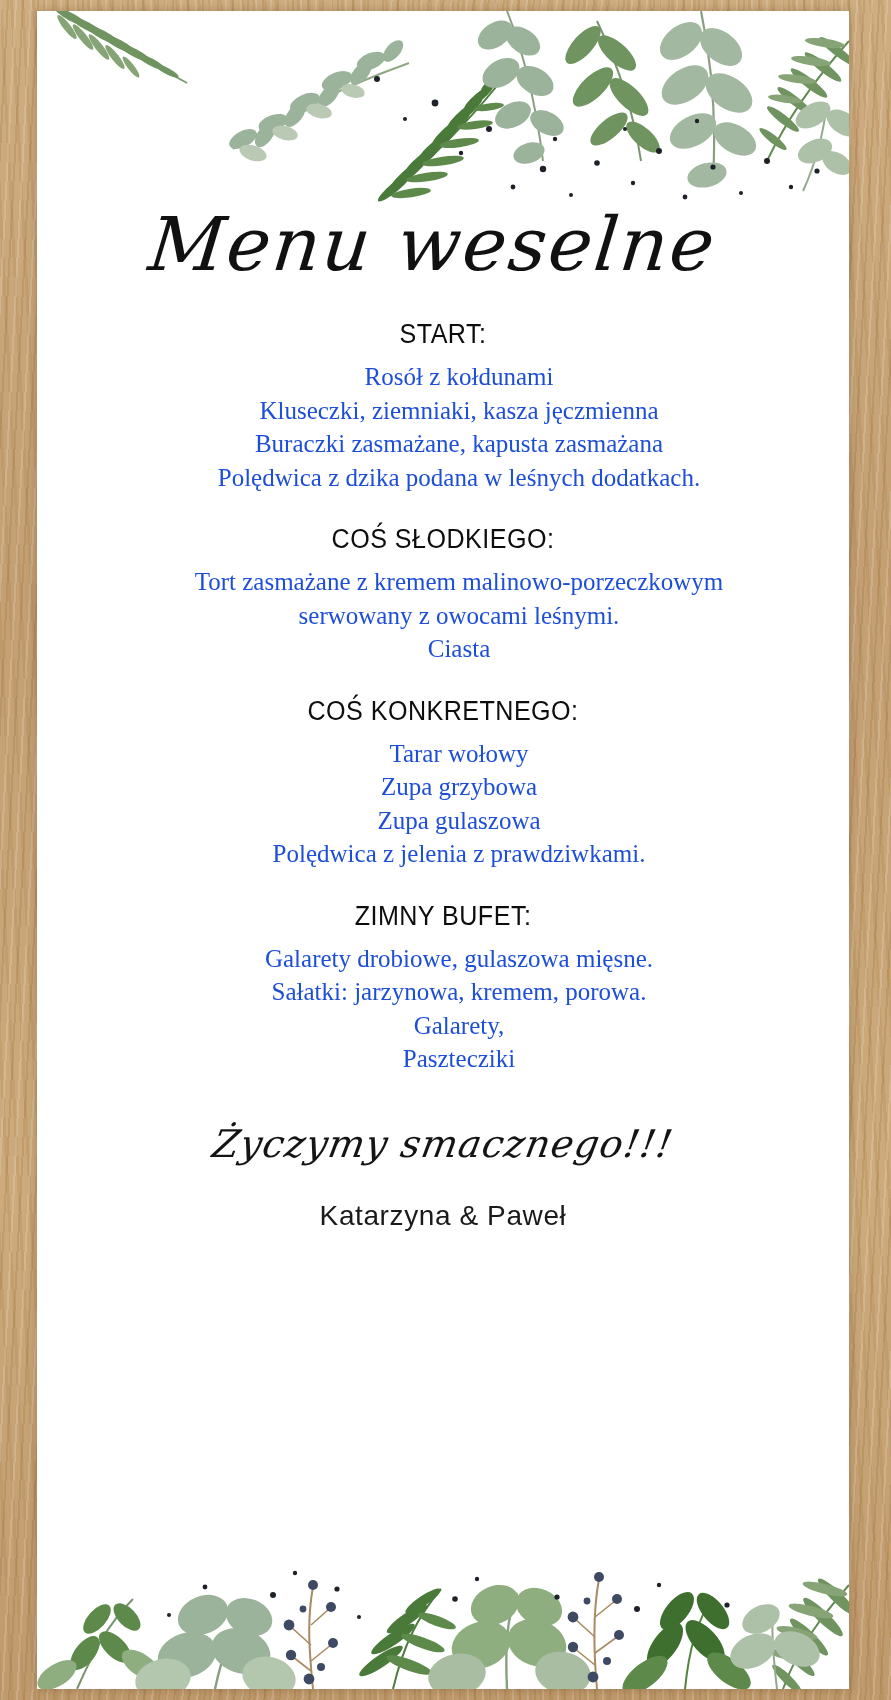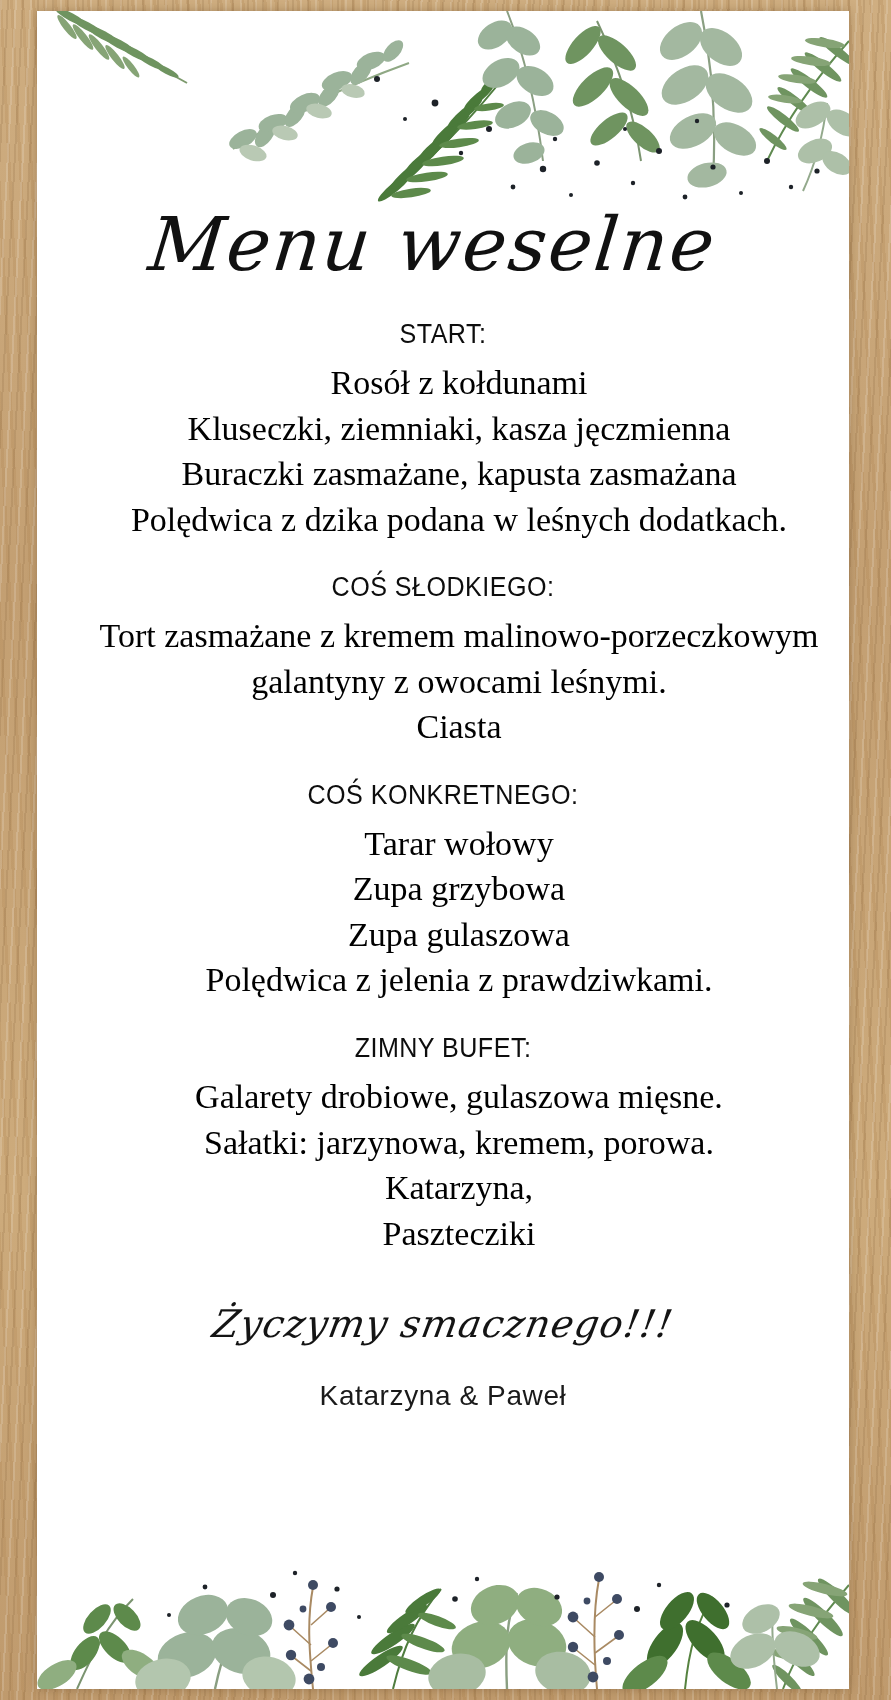--- a/index.html
+++ b/index.html
@@ -97,23 +97,23 @@
     transform: scaleX(0.93);
   }
 
   .section-items {
     list-style: none;
     margin: 0;
     padding: 0;
   }
   .section-items li {
     font-family: "Liberation Serif", "DejaVu Serif", serif;
-    font-size: 34px;
+    font-size: 25px;
     line-height: 1.34;
-    color: #000000;
+    color: #1d4ed8;
     white-space: nowrap;
     padding-left: 32px;
   }
 
   .closing-wish {
     margin: 46px 0 0 0;
     font-family: "DejaVu Serif", "Liberation Serif", serif;
     font-style: italic;
     font-weight: 400;
     font-size: 38px;
@@ -308,41 +308,41 @@
           <li>Kluseczki, ziemniaki, kasza jęczmienna</li>
           <li>Buraczki zasmażane, kapusta zasmażana</li>
           <li>Polędwica z dzika podana w leśnych dodatkach.</li>
         </ul>
       </div>
 
       <div class="section">
         <h2 class="section-heading">COŚ SŁODKIEGO:</h2>
         <ul class="section-items">
           <li>Tort zasmażane z kremem malinowo-porzeczkowym</li>
-          <li>galantyny z owocami leśnymi.</li>
+          <li>serwowany z owocami leśnymi.</li>
           <li>Ciasta</li>
         </ul>
       </div>
 
       <div class="section">
         <h2 class="section-heading">COŚ KONKRETNEGO:</h2>
         <ul class="section-items">
           <li>Tarar wołowy</li>
           <li>Zupa grzybowa</li>
           <li>Zupa gulaszowa</li>
           <li>Polędwica z jelenia z prawdziwkami.</li>
         </ul>
       </div>
 
       <div class="section">
         <h2 class="section-heading">ZIMNY BUFET:</h2>
         <ul class="section-items">
           <li>Galarety drobiowe, gulaszowa mięsne.</li>
           <li>Sałatki: jarzynowa, kremem, porowa.</li>
-          <li>Katarzyna,</li>
+          <li>Galarety,</li>
           <li>Pasztecziki</li>
         </ul>
       </div>
 
     </div>
 
     <p class="closing-wish">Życzymy smacznego!!!</p>
 
     <p class="couple-names">Katarzyna &amp; Paweł</p>
 

